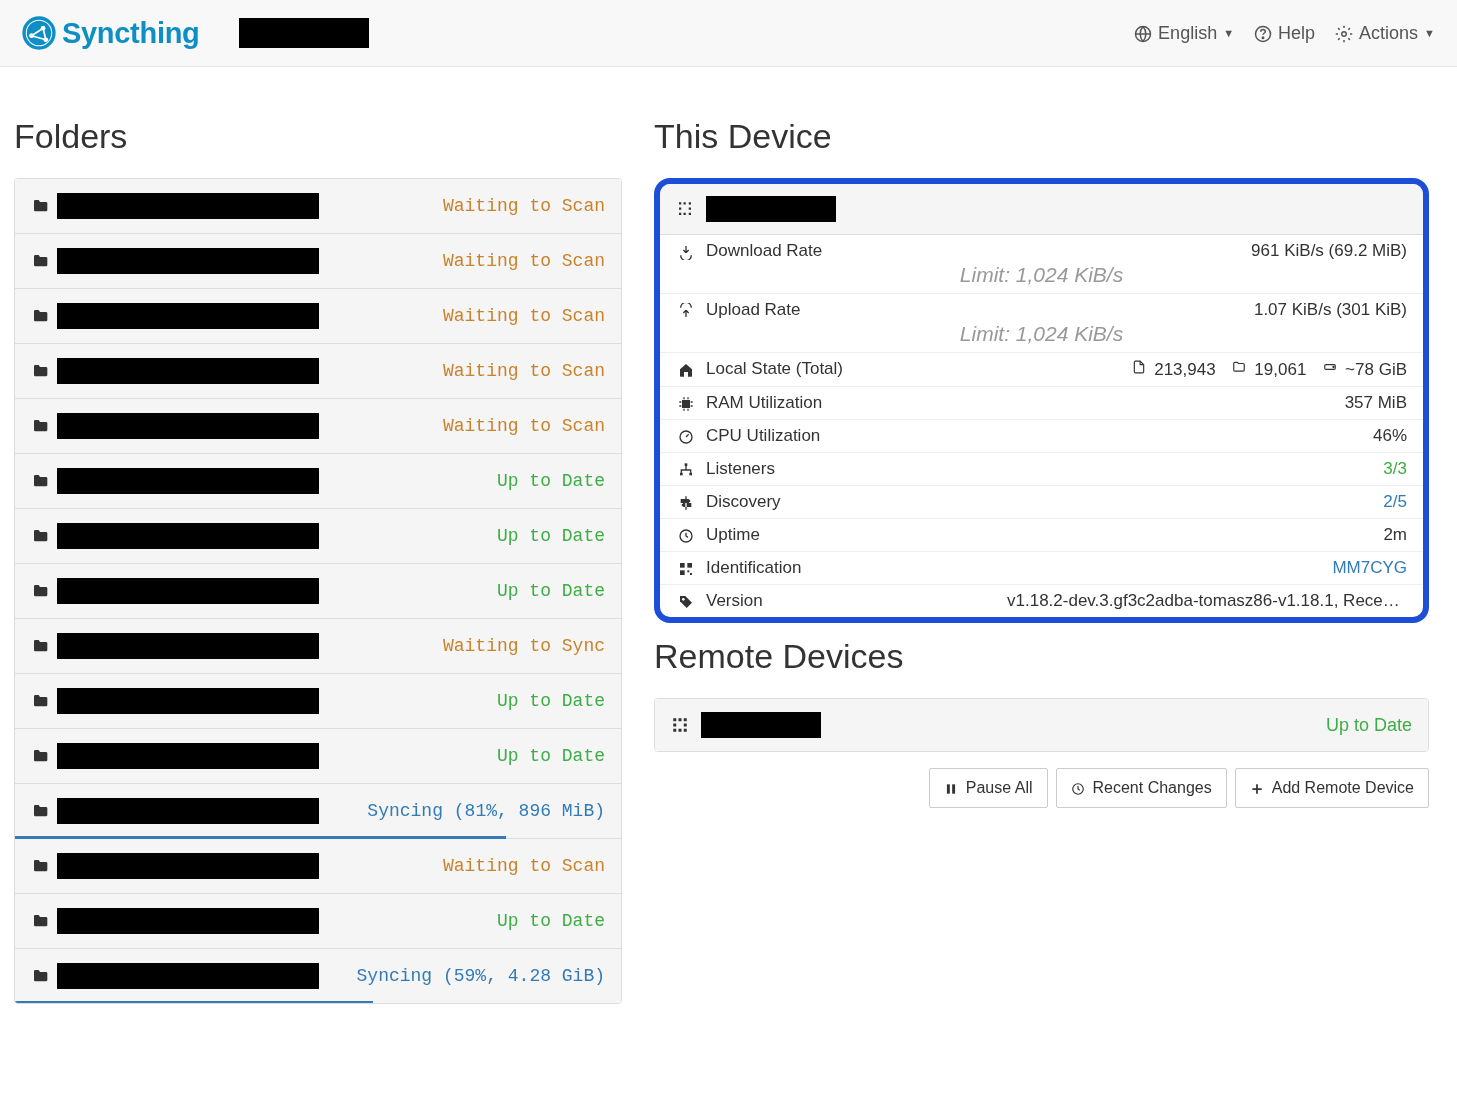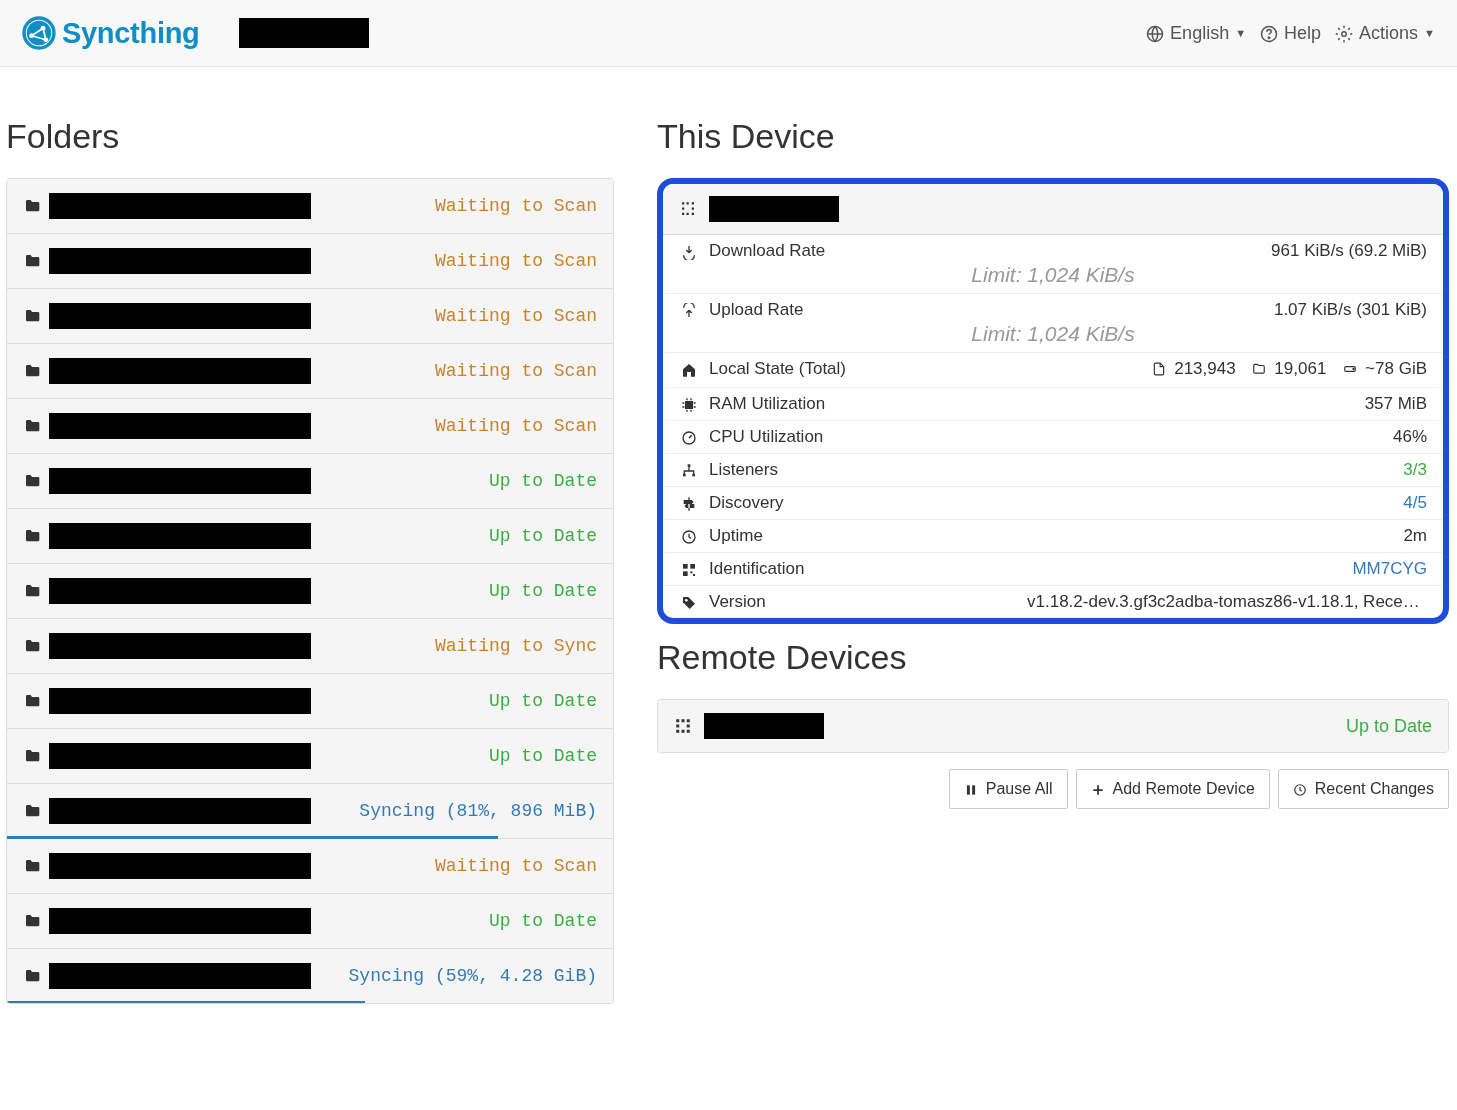--- a/index.html
+++ b/index.html
@@ -15,24 +15,24 @@
     border-bottom: 1px solid #e7e7e7;
     padding: 16px 22px;
     display: flex;
     align-items: center;
     min-height: 60px;
   }
   .logo-wrap { display: flex; align-items: center; gap: 6px; }
   .logo-svg { width: 34px; height: 34px; }
   .brand { color: #0d8ec5; font-weight: 700; font-size: 29px; letter-spacing: -0.3px; }
   .redact-bar { background:#000; display:inline-block; }
-  .nav-right { margin-left: auto; display: flex; align-items: center; gap: 14px; font-size: 18px; color:#555; }
+  .nav-right { margin-left: auto; display: flex; align-items: center; gap: 20px; font-size: 18px; color:#555; }
   .nav-item { display:flex; align-items:center; gap:6px; cursor:pointer; }
   .caret { font-size:11px; }
-  .container { display:flex; gap:43px; padding: 50px 2px 20px 6px; }
+  .container { display:flex; gap:32px; padding: 50px 22px 20px 6px; margin-left: 8px; }
   .col-left { flex: 0 0 608px; }
   .col-right { flex: 1; padding-right: 6px; }
   h1.section { font-size: 34px; font-weight: 400; margin-bottom: 22px; }
   .panel-list { border:1px solid #ddd; border-radius:4px; overflow:hidden;font-family:Liberation Mono, monospace; }
   .folder-row {
     display:flex; align-items:center; background:#f5f5f5;
     border-bottom:1px solid #ddd; padding: 14px 16px;
     position:relative; cursor:pointer; min-height:53px;
   }
   .folder-row:last-child { border-bottom:none; }
@@ -59,21 +59,21 @@
   .dev-name-redact { background:#000; width:130px; height:26px; }
   .info-table { width:100%; }
   .info-row { display:flex; border-bottom:1px solid #eee; padding:6px 16px; font-size:17px; align-items:flex-start; }
   .info-row.nb { border-bottom:none; }
   .info-label { display:flex; align-items:center; gap:10px; }
   .info-label .ico { width:20px; text-align:center; display:inline-block; font-size:16px; }
   .info-value { margin-left:auto; text-align:right; }
   .info-sub { color:#999; font-style:italic; font-size:21px; text-align:center; width:100%; padding-right:0; margin-top:2px;}
   .link-blue { color:#337ab7; cursor:pointer; }
   .link-green { color:#3fad46; cursor:pointer; }
-  .inline-stats span { margin-left: 6px; display:inline-flex; align-items:center; gap:2px;}
+  .inline-stats span { margin-left: 6px; display:inline-flex; align-items:flex-start; gap:2px;}
   .remote-panel {
     border:1px solid #ddd; border-radius:4px; overflow:hidden;
   }
   .remote-row {
     display:flex; align-items:center; background:#f5f5f5;
     padding:13px 16px; cursor:pointer;
   }
   .btn-row { display:flex; justify-content:flex-end; gap:8px; margin-top:16px; }
   .btn {
     border:1px solid #ccc; background:#fff; border-radius:2px;
@@ -359,21 +359,21 @@
             </div>
           <div class="info-value link-green">3/3</div>
         </div>
         <div class="info-row">
           <div class="info-label">
               <span class="ico"><svg width="16" height="16" viewBox="0 0 24 24" fill="#333">
                   <path d="M11 2h2v20h-2zM4 6h12l3 3-3 3H4zM20 12H8l-3 3 3 3h12z"></path>
                 </svg></span>
               <span>Discovery</span>
             </div>
-          <div class="info-value link-blue">4/5</div>
+          <div class="info-value link-blue">2/5</div>
         </div>
         <div class="info-row">
           <div class="info-label">
               <span class="ico"><svg width="16" height="16" viewBox="0 0 24 24" fill="none" stroke="#333" stroke-width="2">
                   <circle cx="12" cy="12" r="9"></circle>
                   <path d="M12 7v5l3 2"></path>
                 </svg></span>
               <span>Uptime</span>
             </div>
           <div class="info-value">2m</div>
@@ -426,27 +426,27 @@
 
     <div class="btn-row">
       <button class="btn">
         <span><svg width="14" height="14" viewBox="0 0 24 24" fill="#333">
               <rect x="5" y="4" width="5" height="16"></rect>
               <rect x="14" y="4" width="5" height="16"></rect>
             </svg></span>
         <span>Pause All</span>
       </button>
       <button class="btn">
-        <span><svg width="14" height="14" viewBox="0 0 24 24" fill="none" stroke="#333" stroke-width="3">
-              <path d="M12 4v16M4 12h16"></path>
-            </svg></span>
-        <span>Add Remote Device</span>
-      </button>
-      <button class="btn">
         <span><svg width="14" height="14" viewBox="0 0 24 24" fill="none" stroke="#333" stroke-width="2">
               <circle cx="12" cy="12" r="9"></circle>
               <path d="M12 7v5l3 2"></path>
             </svg></span>
         <span>Recent Changes</span>
       </button>
+      <button class="btn">
+        <span><svg width="14" height="14" viewBox="0 0 24 24" fill="none" stroke="#333" stroke-width="3">
+              <path d="M12 4v16M4 12h16"></path>
+            </svg></span>
+        <span>Add Remote Device</span>
+      </button>
     </div>
   </div>
 </div>
 
 </body></html>

